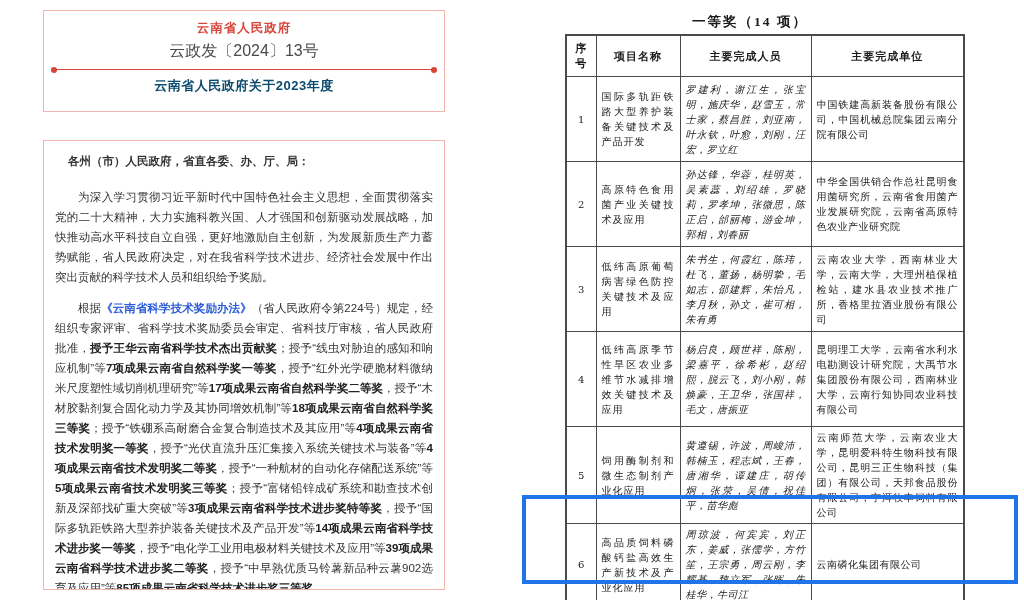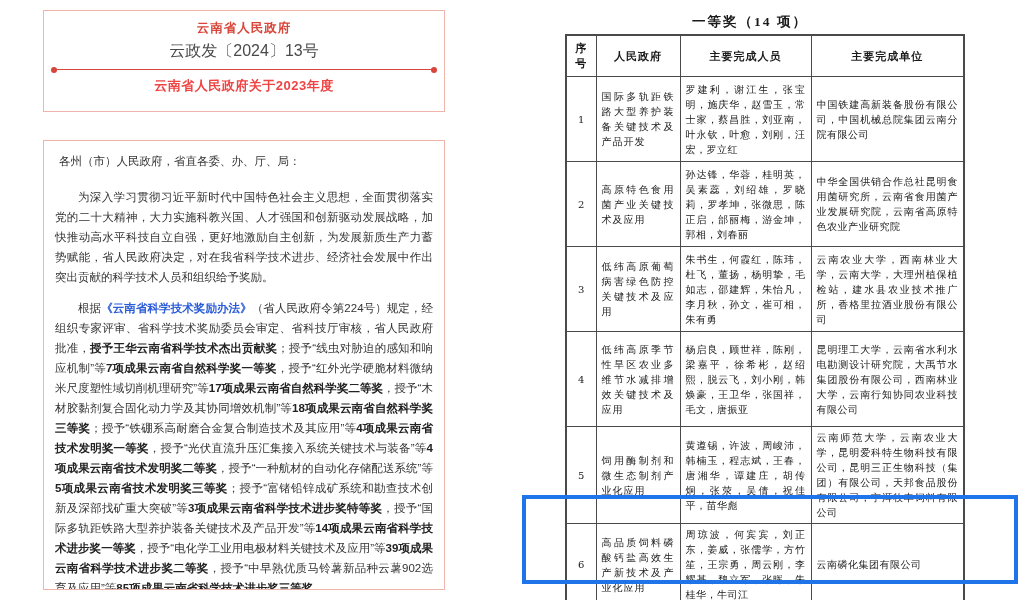--- a/index.html
+++ b/index.html
@@ -9,44 +9,44 @@
   
   .header-card{position:absolute;left:43px;top:10px;width:402px;height:102px;
     border:1px solid var(--box_border);box-sizing:border-box;text-align:center;background:#fff;}
   .org-name{margin-top:9px;color:var(--accent_red);font-weight:bold;font-size:12.5px;letter-spacing:1px;}
   .doc-no{margin-top:4px;color:#4a4a4a;font-size:16px;}
   .red-divider{position:relative;margin:7px 8px 6px 8px;height:1px;background:var(--accent_red);}
   .red-divider::before,.red-divider::after{content:"";position:absolute;top:-2.5px;width:6px;height:6px;
     border-radius:50%;background:var(--accent_red);}
   .red-divider::before{left:-1px}
   .red-divider::after{right:-1px}
-  .doc-title{font-weight:bold;font-size:13px;color:#ef4444;line-height:20px;letter-spacing:0.5px;}
+  .doc-title{font-weight:bold;font-size:13px;color:#0c4a6e;line-height:20px;letter-spacing:0.5px;}
 
   .body-card{position:absolute;left:43px;top:140px;width:402px;height:450px;
     border:1px solid var(--box_border);box-sizing:border-box;background:#fff;
     padding:10px 11px;font-size:11.5px;color:#333;line-height:20px;text-align:justify;overflow:hidden;}
-  .salutation{margin:0 0 16px 4px;}
+  .salutation{margin:0 0 16px 13px;font-weight:bold;}
   .para{margin:0 0 11px 0;text-indent:2em;}
   .para:last-child{margin-bottom:0;}
   .seg-bold{font-weight:bold;color:#222;margin-top:24px;}
   .seg-link{color:var(--link_blue);font-weight:bold;}
 
   
   .table-title{position:absolute;left:551px;top:13px;width:398px;text-align:center;
     font-family:"Liberation Serif","DejaVu Serif",serif;font-size:13.5px;font-weight:bold;
     color:#1a1a1a;letter-spacing:2px;}
   table.awards{position:absolute;left:565px;top:34px;width:398px;border-collapse:collapse;
     font-family:"DejaVu Serif","Liberation Serif",serif;font-size:10px;color:#1a1a1a;
     border:2px solid var(--table_border);table-layout:fixed;}
   table.awards th,table.awards td{border:1px solid var(--table_border);padding:3px 5px;
     vertical-align:middle;word-break:break-all;line-height:15px;}
   table.awards th{font-weight:bold;font-size:11px;text-align:center;height:34px;letter-spacing:1px;}
   td.c-no{text-align:center;}
   td.c-project{text-align:justify;letter-spacing:1px;}
-  td.c-people{text-align:justify;letter-spacing:0.5px;}
+  td.c-people{text-align:justify;letter-spacing:0.5px;font-style:italic;}
   td.c-orgs{text-align:justify;letter-spacing:0.5px;border-radius:14px;}
   tbody tr:nth-child(1) td{height:78px;}
   tbody tr:nth-child(2) td{height:78px;}
   tbody tr:nth-child(3) td{height:78px;}
   tbody tr:nth-child(4) td{height:88px;}
   tbody tr:nth-child(5) td{height:66px;}
   tbody tr:nth-child(6) td{height:75px;}
 
   
   .highlight-box{position:absolute;left:522px;top:495px;width:496px;height:89px;
@@ -78,21 +78,21 @@
     <table class="awards">
       <colgroup>
         <col style="width:30px">
           <col style="width:84px">
           <col style="width:131px">
           <col style="width:153px">
       </colgroup>
       <thead>
         <tr>
           <th>序号</th>
-          <th>人民政府</th>
+          <th>项目名称</th>
           <th>主要完成人员</th>
           <th>主要完成单位</th>
         </tr>
       </thead>
       <tbody>
           <tr>
         <td class="c-no">1</td>
         <td class="c-project">国际多轨距铁路大型养护装备关键技术及产品开发</td>
         <td class="c-people">罗建利，谢江生，张宝明，施庆华，赵雪玉，常士家，蔡昌胜，刘亚南，叶永钦，叶愈，刘刚，汪宏，罗立红</td>
         <td class="c-orgs">中国铁建高新装备股份有限公司，中国机械总院集团云南分院有限公司</td>

